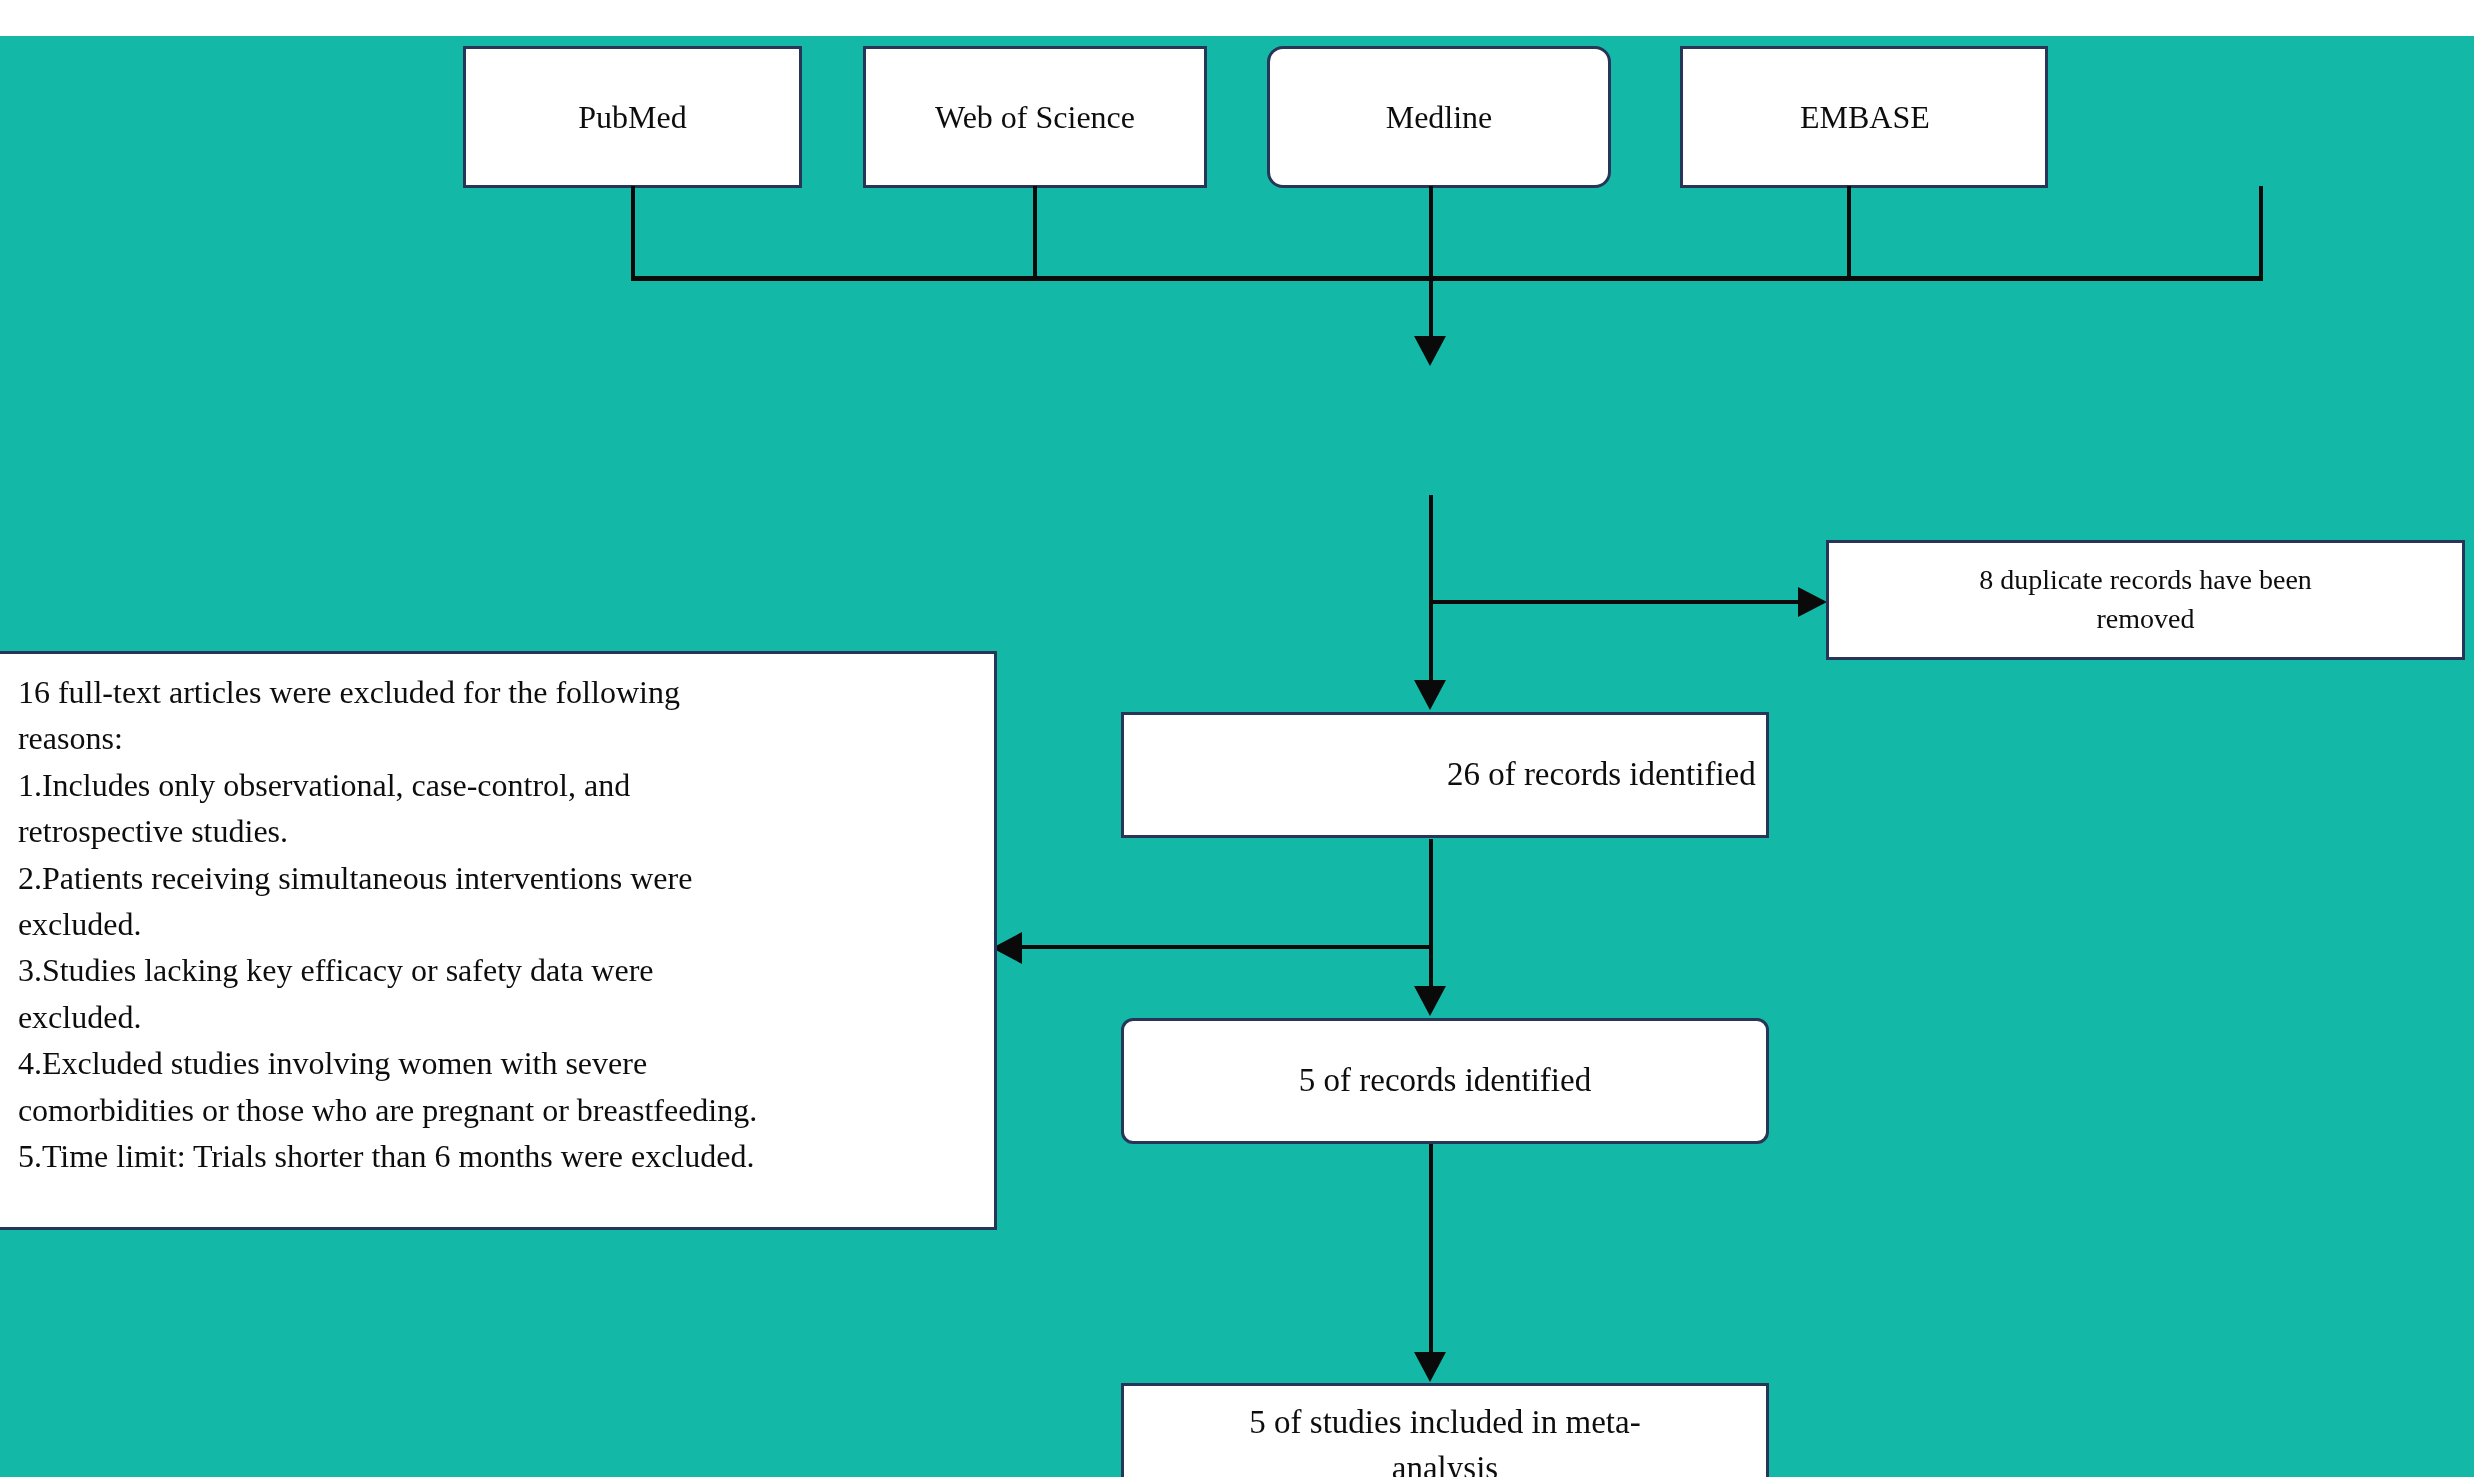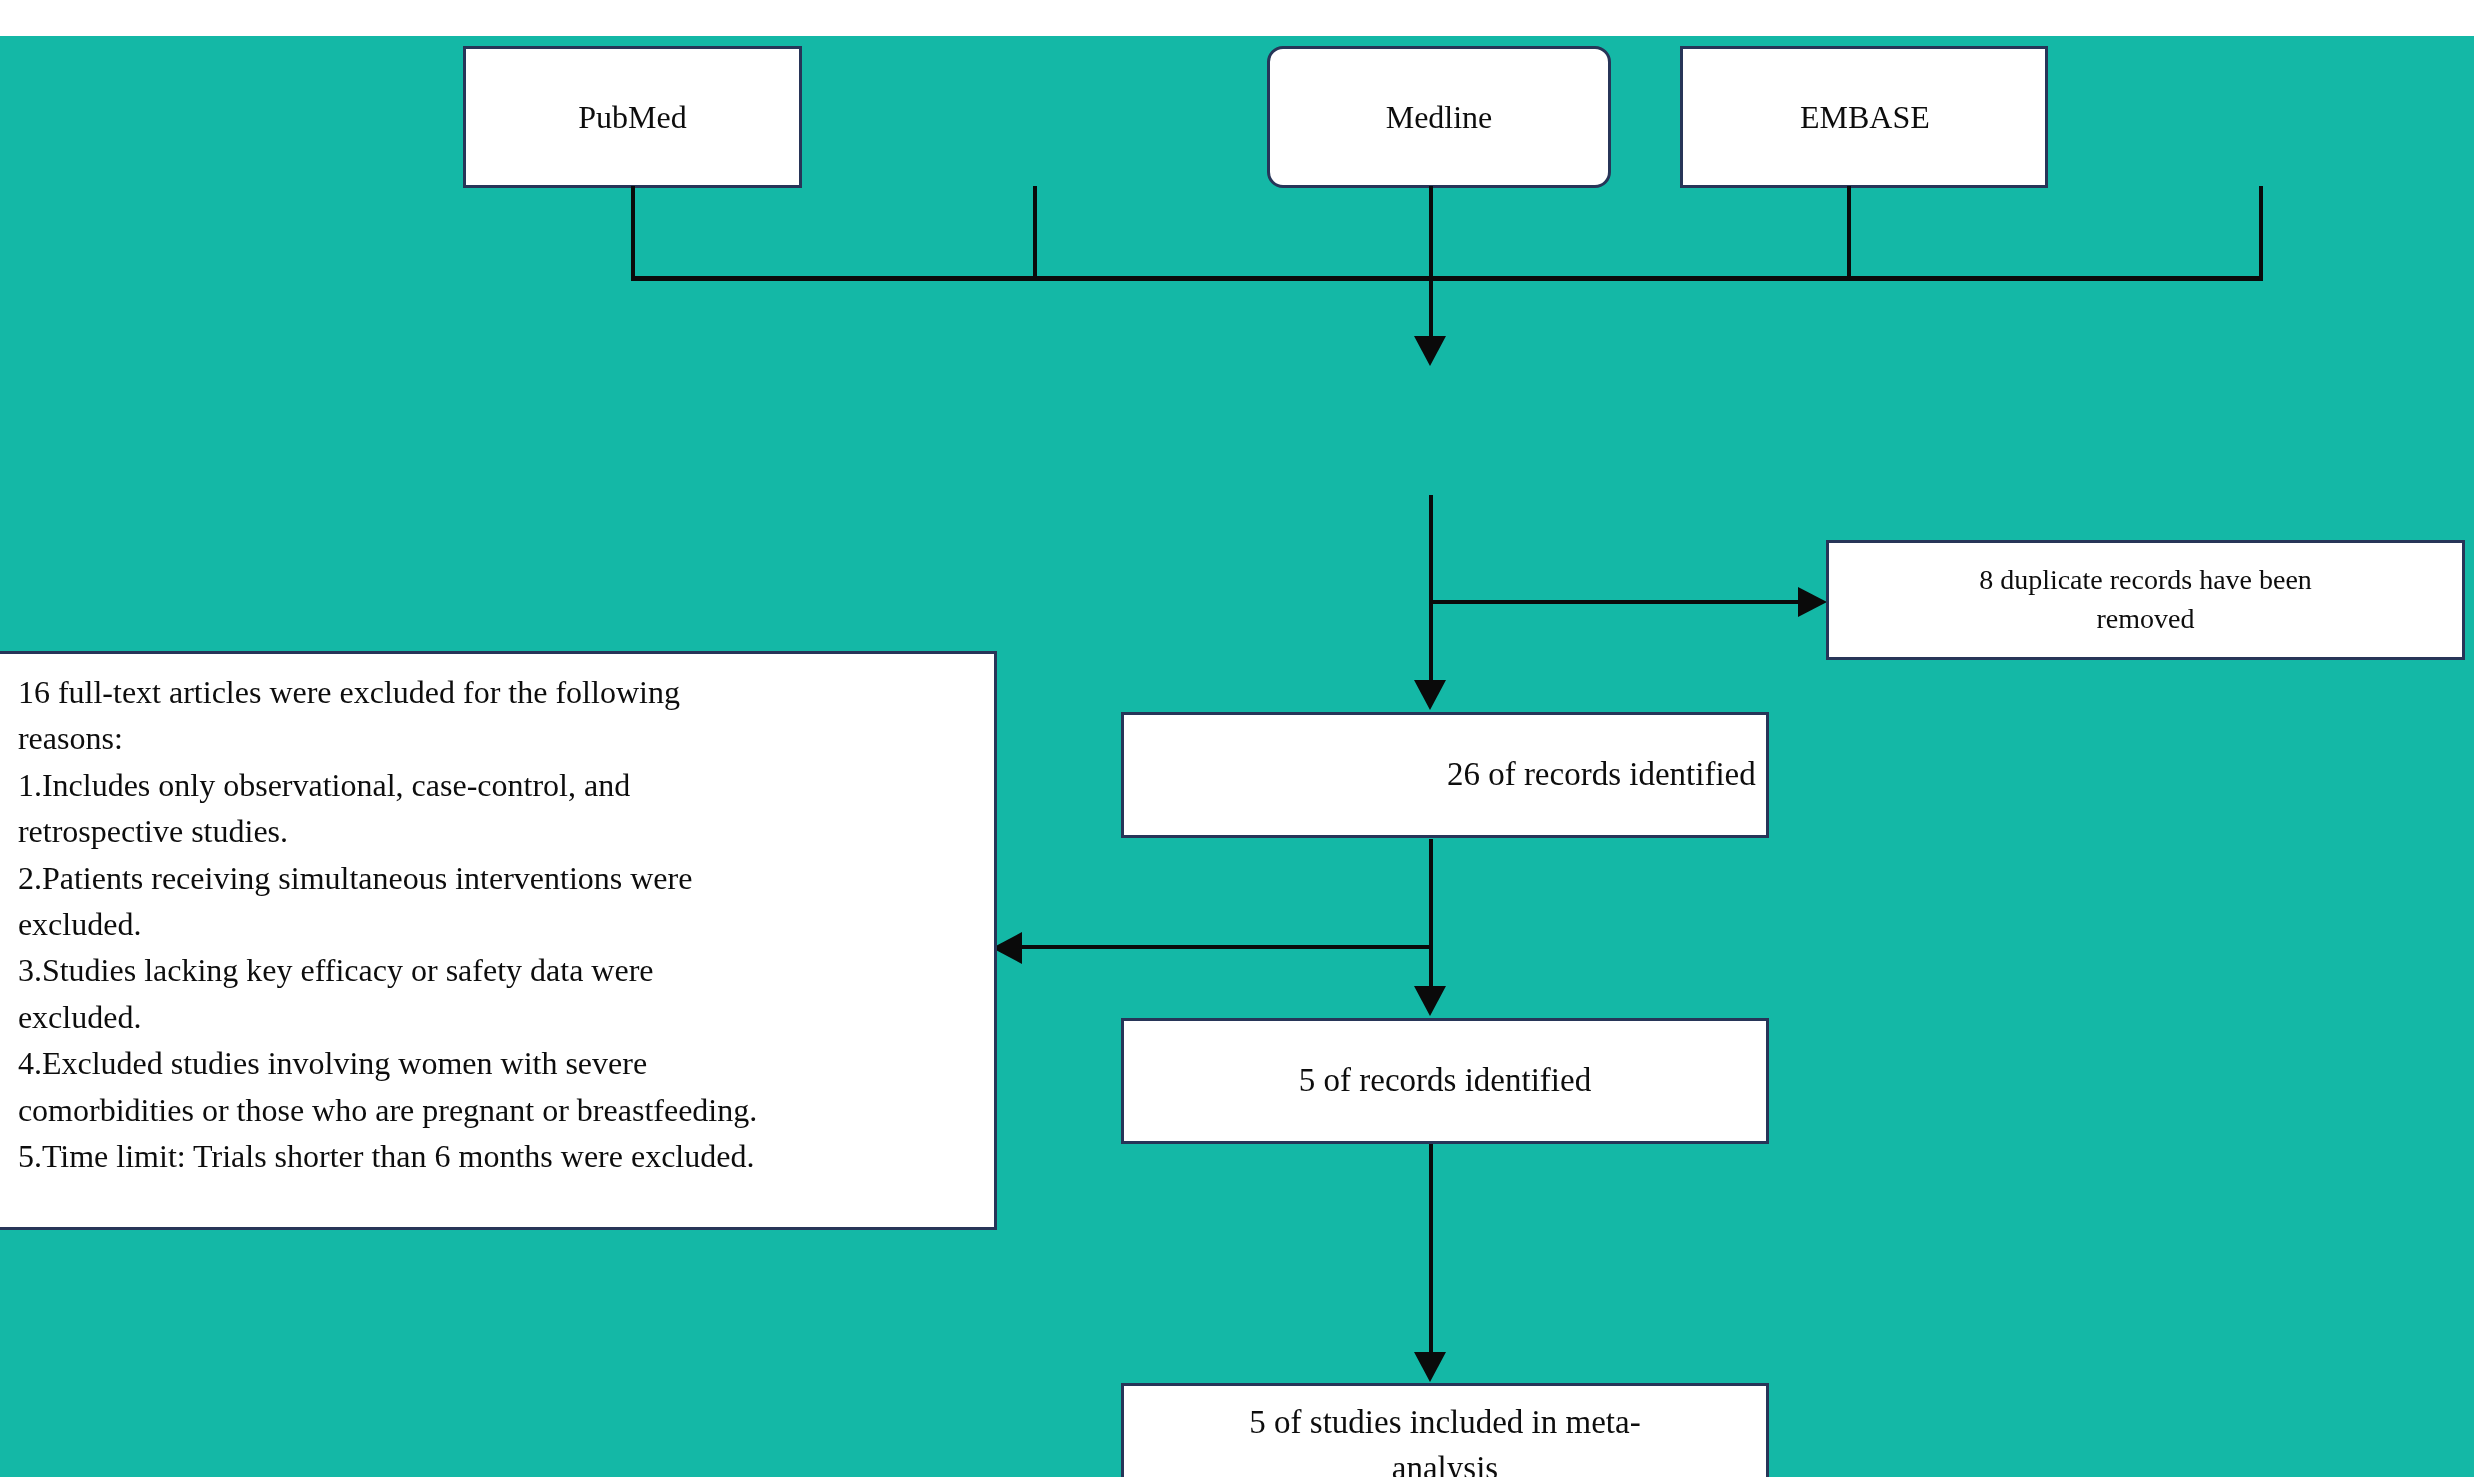--- a/index.html
+++ b/index.html
@@ -47,21 +47,21 @@
   #box-cochrane      { left: 2090px; width: 341px; }
 
   
   .mainbox {
     left: 1121px;
     width: 648px;
     font-size: 33px;
   }
   #box-identified      { top: 334px;  height: 125px; }
   #box-screened        { top: 676px; height: 126px; justify-content: flex-end; }
-  #box-eligible        { top: 982px; height: 126px; }
+  #box-eligible        { top: 982px; height: 126px; border-radius: 12px; }
   #box-included        { top: 1347px; height: 126px; }
 
   
   #box-duplicates {
     left: 1826px;
     top: 504px;
     width: 639px;
     height: 120px;
     font-size: 28px;
   }
@@ -124,20 +124,23 @@
 </style>
 </head>
 <body>
 
 <div id="canvas">
 
   <div class="flowbox src" id="box-pubmed">
     <span class="label">PubMed</span>
   </div>
 
+  <div class="flowbox src" id="box-webofscience">
+    <span class="label">Web of Science</span>
+  </div>
 
   <div class="flowbox src" id="box-medline">
     <span class="label">Medline</span>
   </div>
 
   <div class="flowbox src" id="box-embase">
     <span class="label">EMBASE</span>
   </div>
 
 

